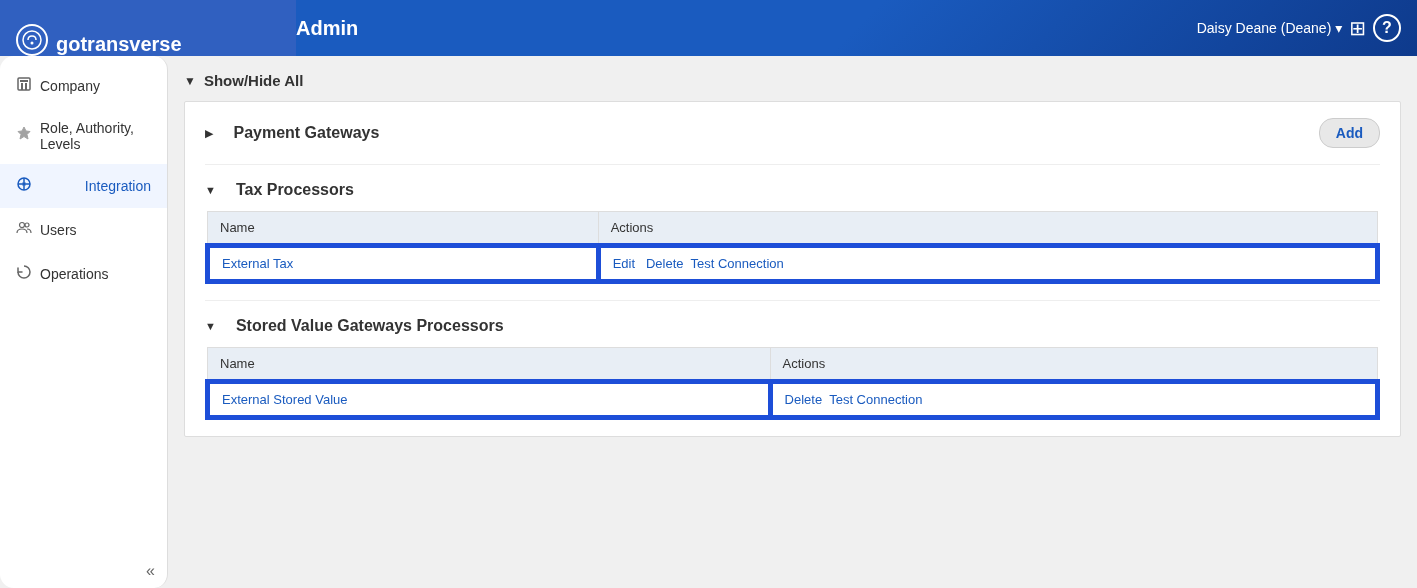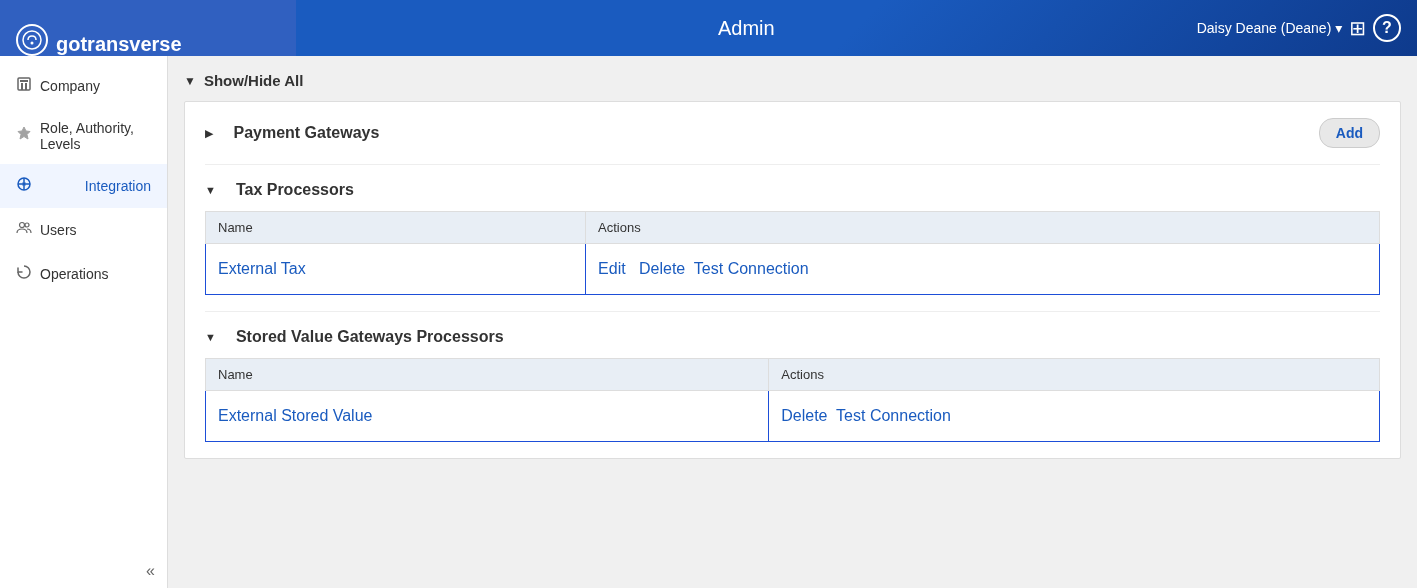--- a/index.html
+++ b/index.html
@@ -31,24 +31,23 @@
       display: flex;
       align-items: center;
       justify-content: center;
       color: white;
       font-size: 14px;
       font-weight: bold;
       background: transparent;
     }
     .header-title {
       flex: 1;
-      text-align: center;
       color: white;
       font-size: 20px;
-      font-weight: normal;
+      font-weight: bold;
     }
     .header-right {
       display: flex;
       align-items: center;
       gap: 7px;
       color: white;
     }
     .header-user {
       color: white;
       font-size: 14px;
@@ -80,20 +79,21 @@
     }
 
     
     .sidebar {
       width: 168px;
       background: white;
       border-right: 1px solid #ddd;
       padding: 8px 0;
       flex-shrink: 0;
       position: relative;
+      border-radius: 14px;
     }
     .sidebar-item {
       display: flex;
       align-items: center;
       gap: 8px;
       padding: 12px 16px;
       cursor: pointer;
       color: #333;
       font-size: 14px;
     }
@@ -195,23 +195,23 @@
     .data-table th {
       background: #e8eef5;
       border: 1px solid #ddd;
       padding: 8px 12px;
       text-align: left;
       font-weight: normal;
       color: #333;
       font-size: 13px;
     }
     .data-table td {
-      border: 1px solid #1d4ed8;
-      padding: 16px 12px;
-      font-size: 16px;
+      border: 5px solid #1d4ed8;
+      padding: 8px 12px;
+      font-size: 13px;
       background: white;
     }
     .link-blue {
       color: #1a5bbf;
       cursor: pointer;
       text-decoration: none;
     }
 
     
     .section-divider {

